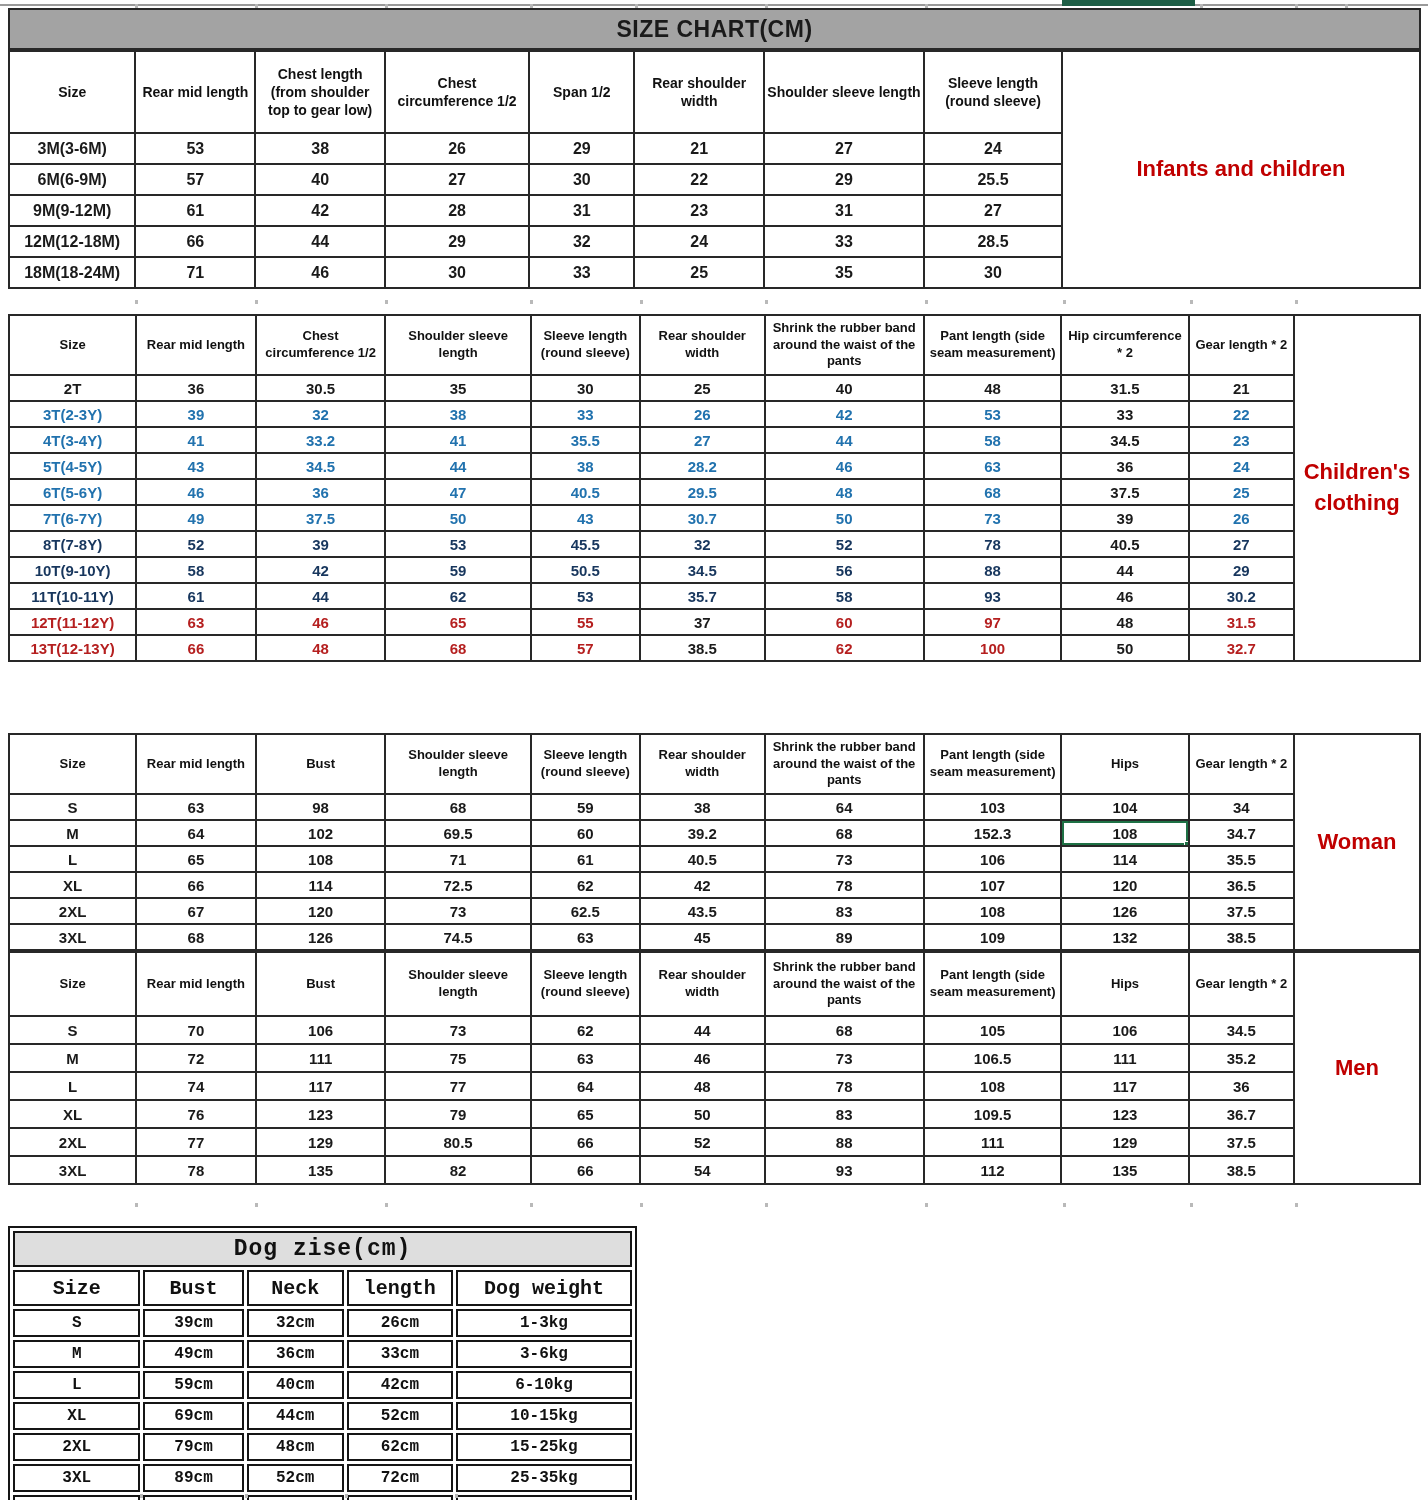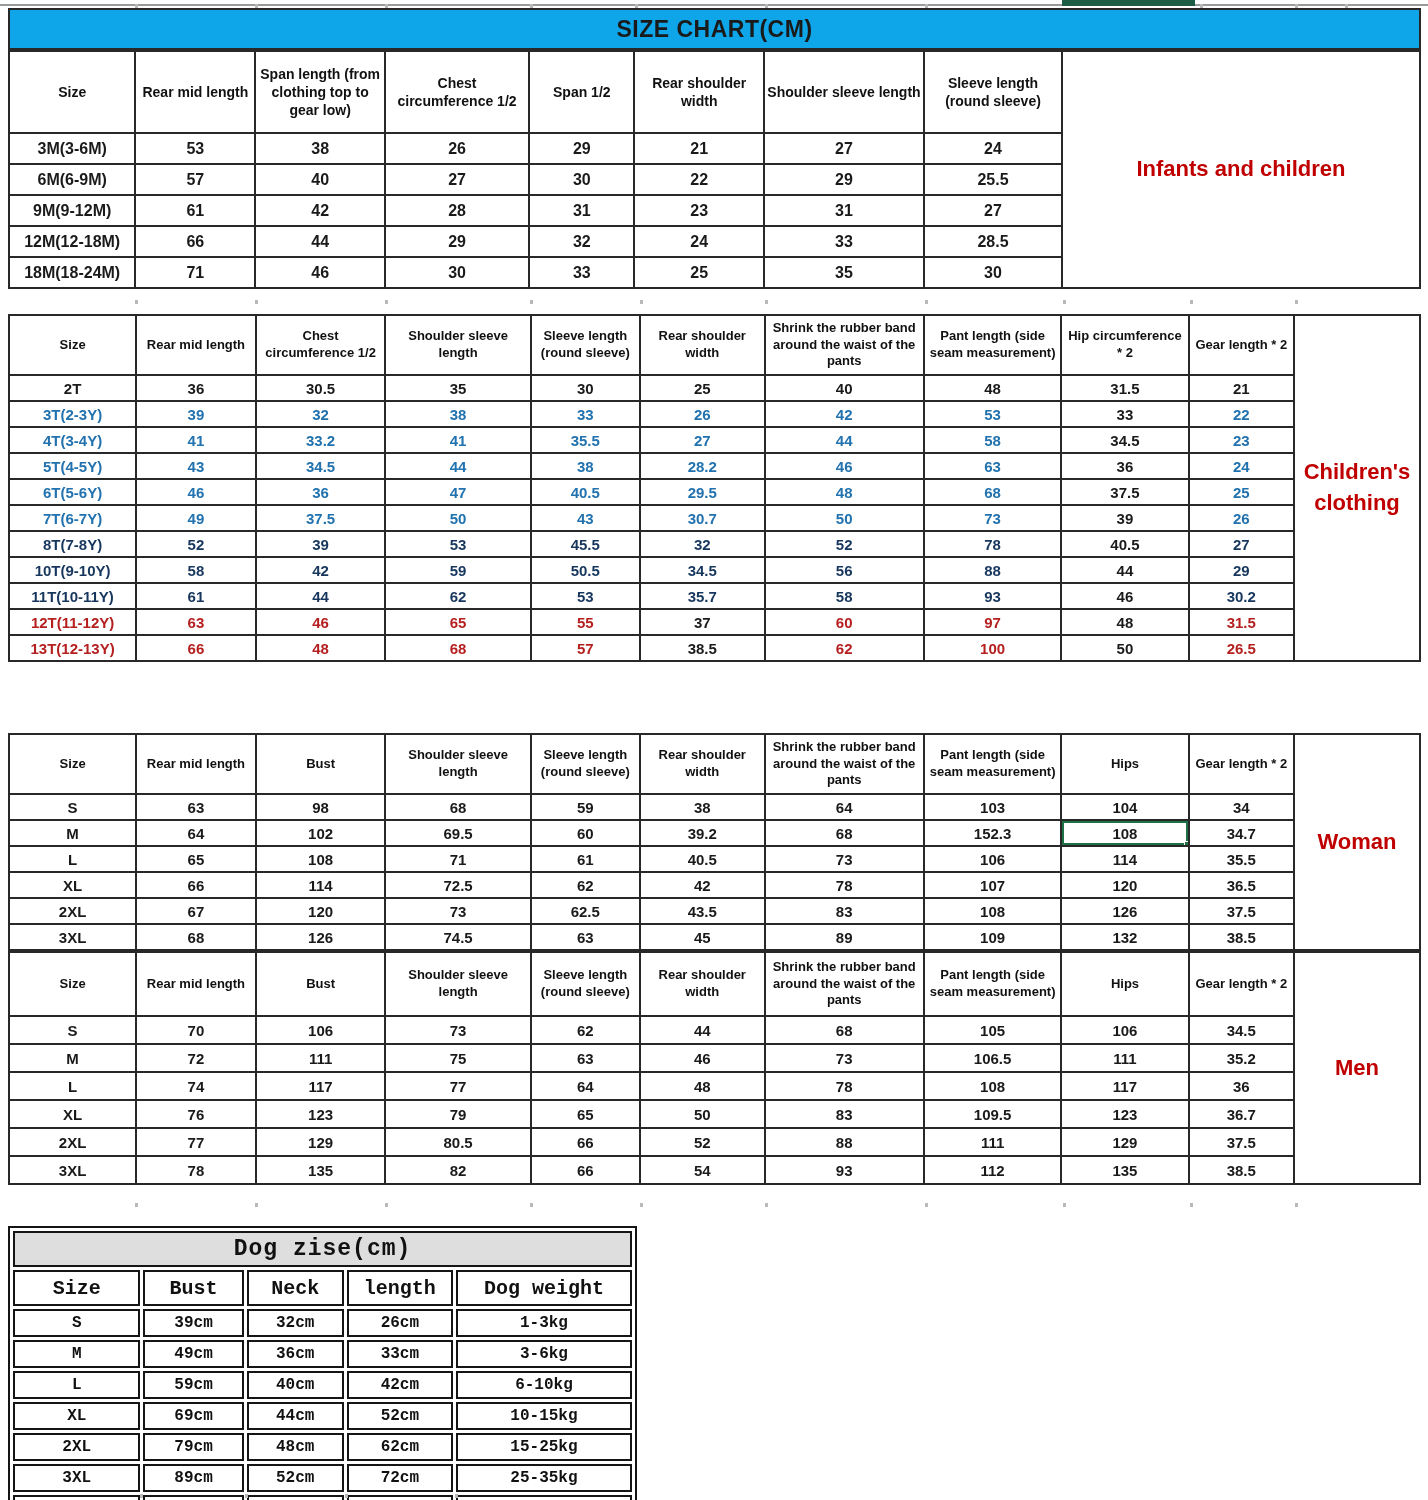--- a/index.html
+++ b/index.html
@@ -26,21 +26,21 @@
   .tbl10 col:nth-child(5){width:8.5%}.tbl10 col:nth-child(6){width:9.7%}
   .tbl10 col:nth-child(7){width:12.4%}.tbl10 col:nth-child(8){width:10.7%}
   .tbl10 col:nth-child(9){width:9.9%}.tbl10 col:nth-child(10){width:8.2%}
 
   .tblB thead tr{height:60px;} .tblB tbody tr{height:26px;}
   .tblC thead tr{height:60px;} .tblC tbody tr{height:26px;}
   .tblD thead tr{height:64px;} .tblD tbody tr{height:28px;}
 
   .c-black{color:#1a1a1a;} .c-blue{color:#2172ae;margin-left:21px;} .c-navy{color:#17365d;} .c-red{color:#b51f1f;}
 
-  .title-bar{border:2px solid #282828;background:#0ea5e9;display:flex;align-items:center;justify-content:center;
+  .title-bar{border:2px solid #282828;background:#a3a3a3;display:flex;align-items:center;justify-content:center;
              font-size:23px;font-weight:700;letter-spacing:.5px;}
   .section{display:flex;align-items:stretch;}
   .side-label{border:2px solid #282828;margin-left:-2px;background:#fff;display:flex;align-items:center;
               justify-content:center;text-align:center;font-weight:700;font-size:22px;color:#c00000;line-height:1.4;padding:0 8px;}
 
   
   .sel-cell{position:relative;box-shadow:inset 0 0 0 2px #1e7145;}
   .sel-cell::after{content:"";position:absolute;right:-4px;bottom:-4px;width:6px;height:6px;background:#1e7145;border:1px solid #fff;z-index:3;}
 
   
@@ -75,21 +75,21 @@
             <col>
             <col>
             <col>
             <col>
             <col>
           </colgroup>
           <thead>
             <tr>
               <th>Size</th>
               <th>Rear mid length</th>
-              <th>Span length (from clothing top to gear low)</th>
+              <th>Chest length (from shoulder top to gear low)</th>
               <th>Chest circumference 1/2</th>
               <th>Span 1/2</th>
               <th>Rear shoulder width</th>
               <th>Shoulder sleeve length</th>
               <th>Sleeve length (round sleeve)</th>
             </tr>
           </thead>
           <tbody>
             <tr>
               <td class="c-black">3M(3-6M)</td>
@@ -301,21 +301,21 @@
           <tr>
             <td class="c-red">13T(12-13Y)</td>
             <td class="c-red">66</td>
             <td class="c-red">48</td>
             <td class="c-red">68</td>
             <td class="c-red">57</td>
             <td class="c-black">38.5</td>
             <td class="c-red">62</td>
             <td class="c-red">100</td>
             <td class="c-black">50</td>
-            <td class="c-red">26.5</td>
+            <td class="c-red">32.7</td>
           </tr>
         </tbody>
       </table>
     </div>
   <div class="side-label" style="flex:1;">Children's clothing</div>
 </div>
 
 <div class="abs section" style="left:8px;top:733px;width:1413px;">
   <div style="width:1287px;flex:none;">
       <table class="grid tbl10 tblC">

